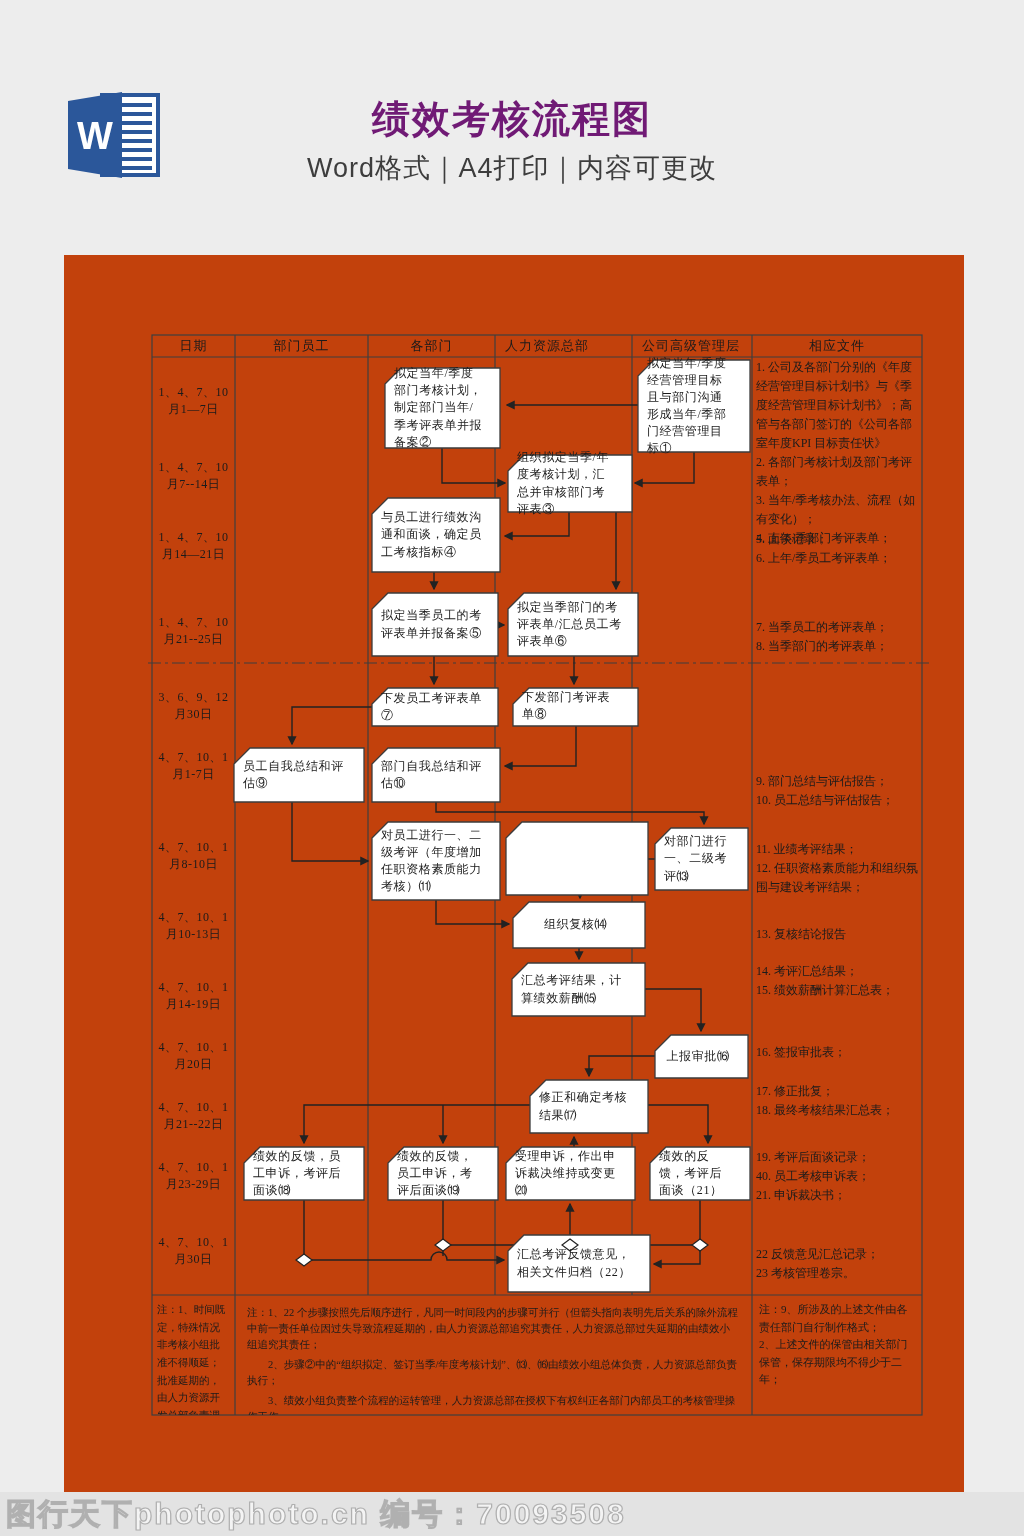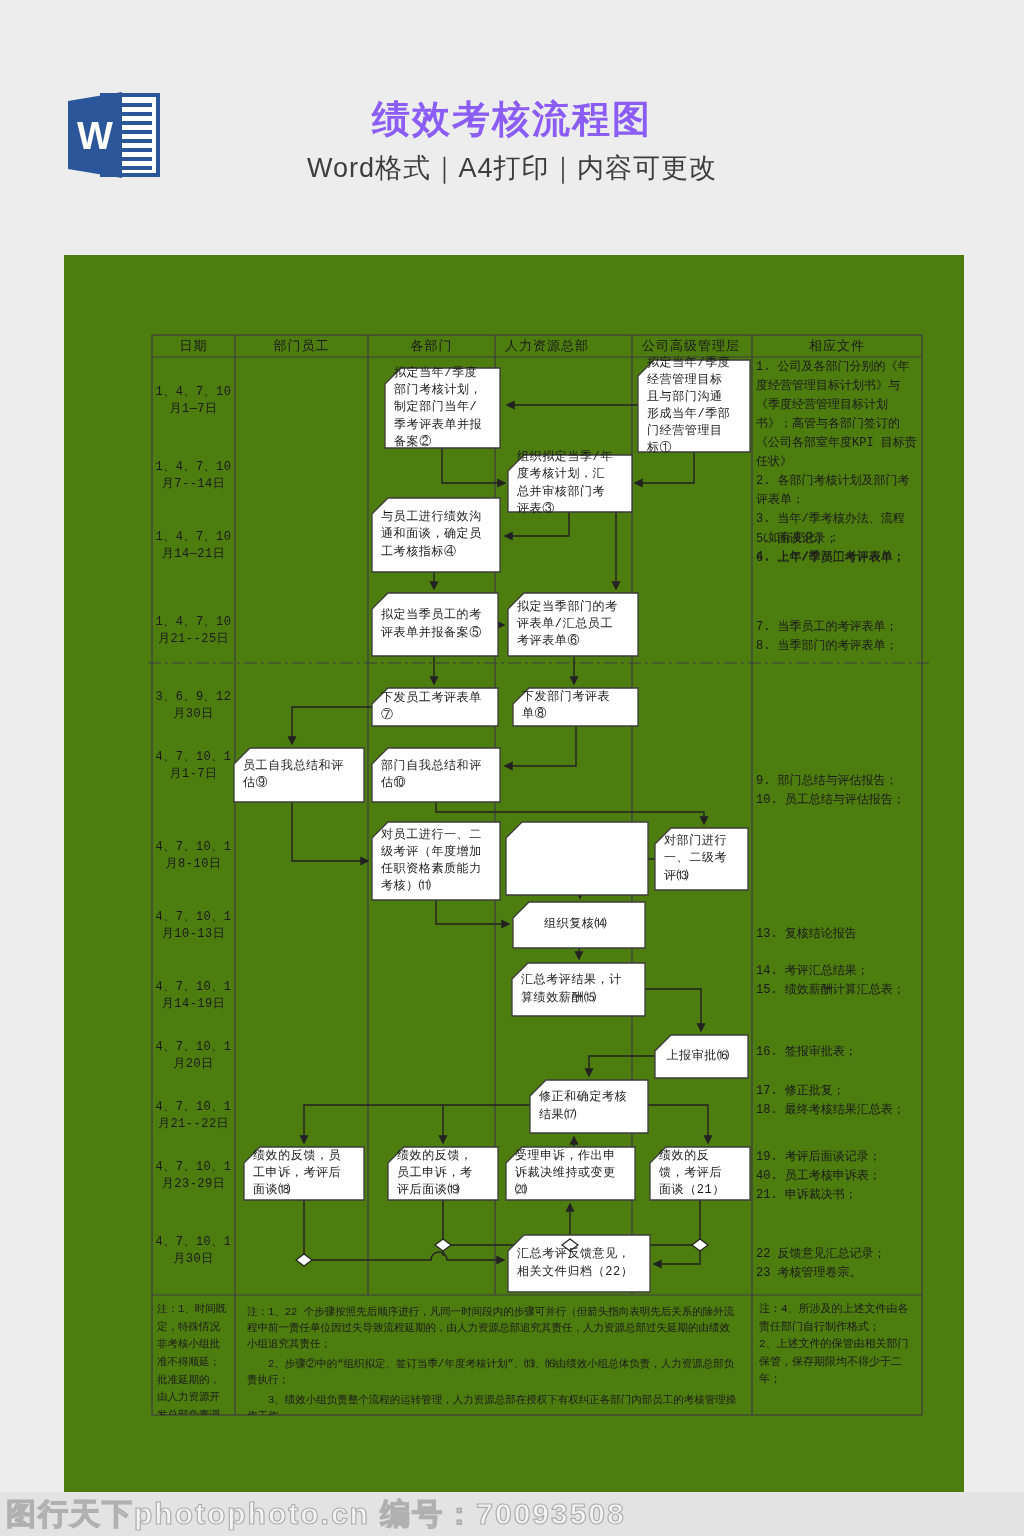--- a/index.html
+++ b/index.html
@@ -3,27 +3,27 @@
 <meta charset="utf-8">
 <style>
   html,body{margin:0;padding:0;}
   body{font-family:"Liberation Sans",sans-serif;}
   .root{position:relative;width:1024px;height:1536px;background:#ededed;overflow:hidden;}
 
   
   .hero{position:absolute;left:0;top:0;width:1024px;height:255px;}
   .word-icon{position:absolute;left:62px;top:88px;}
   .hero-title{position:absolute;left:0;top:94px;width:1024px;text-align:center;
-    font-size:38px;font-weight:bold;color:#8b5cf6;letter-spacing:2px;}
+    font-size:38px;font-weight:bold;color:#701a75;letter-spacing:2px;}
   .hero-sub{position:absolute;left:0;top:150px;width:1024px;text-align:center;
     font-size:27px;color:#3d3d3d;letter-spacing:1px;}
 
   
-  .page{position:absolute;left:64px;top:255px;width:900px;height:1237px;background:#4d7c0f;
-    font-family:Liberation Mono, monospace;color:#1b1b1b;}
+  .page{position:absolute;left:64px;top:255px;width:900px;height:1237px;background:#c2410c;
+    font-family:Liberation Serif, serif;color:#1b1b1b;}
   .page svg{position:absolute;left:0;top:0;z-index:0;}
   #grid line,#grid rect{stroke:#3f3f3f;stroke-width:1.2;fill:none;}
   #grid .dashdot{stroke-dasharray:13 4 3 4;}
   #connectors path{stroke:#222;stroke-width:1.4;fill:none;}
   #cards path{fill:#ffffff;stroke:#3c3c3c;stroke-width:1.3;}
   #diamonds path{fill:#ffffff;stroke:#222;stroke-width:1.2;}
 
   .thead-cell{position:absolute;top:82px;height:18px;font-size:13px;text-align:center;
     z-index:1;letter-spacing:1px;}
   .thead-cell.al{text-align:left;padding-left:10px;box-sizing:border-box;}
@@ -300,20 +300,24 @@
       <div class="doc">6. 上年/季员工考评表单；</div>
     </div>
     <div class="docs" style="top:363px">
       <div class="doc">7. 当季员工的考评表单；</div>
       <div class="doc">8. 当季部门的考评表单；</div>
     </div>
     <div class="docs" style="top:517px">
       <div class="doc">9. 部门总结与评估报告；</div>
       <div class="doc">10. 员工总结与评估报告；</div>
     </div>
+    <div class="docs" style="top:585px">
+      <div class="doc">11. 业绩考评结果；</div>
+      <div class="doc">12. 任职资格素质能力和组织氛围与建设考评结果；</div>
+    </div>
     <div class="docs" style="top:670px">
       <div class="doc">13. 复核结论报告</div>
     </div>
     <div class="docs" style="top:707px">
       <div class="doc">14. 考评汇总结果；</div>
       <div class="doc">15. 绩效薪酬计算汇总表；</div>
     </div>
     <div class="docs" style="top:788px">
       <div class="doc">16. 签报审批表；</div>
     </div>
@@ -333,21 +337,21 @@
 
     <div class="note note-left">注：1、时间既定，特殊情况非考核小组批准不得顺延；批准延期的，由人力资源开发总部负责调整流程进度。</div>
     <div class="note note-mid">
       <p>注：1、22 个步骤按照先后顺序进行，凡同一时间段内的步骤可并行（但箭头指向表明先后关系的除外流程中前一责任单位因过失导致流程延期的，由人力资源总部追究其责任，人力资源总部过失延期的由绩效小组追究其责任；</p>
       <p class="ind">2、步骤②中的“组织拟定、签订当季/年度考核计划”、⒀、⒃由绩效小组总体负责，人力资源总部负责执行；</p>
       <p class="ind">3、绩效小组负责整个流程的运转管理，人力资源总部在授权下有权纠正各部门内部员工的考核管理操作工作。</p>
       <p class="ind">4、凡本流程中的沟通面谈均包含上下级之间的相互沟通，其中上级对下级的沟通要求是主动的、必须的；沟通结果应当记录在册；同时建议各级考评上级主管、领导不要疏忽下属在创造绩效过程中的随时沟通并提供帮助；</p>
 
     </div>
     <div class="note note-right">
-      <div>注：4、所涉及的上述文件由各责任部门自行制作格式；</div>
+      <div>注：9、所涉及的上述文件由各责任部门自行制作格式；</div>
       <div>2、上述文件的保管由相关部门保管，保存期限均不得少于二年；</div>
     </div>
   </div>
 
   <div class="wmbar">
     <span>图行天下photophoto.cn 编号：70093508</span>
   </div>
 
 </div>
 

